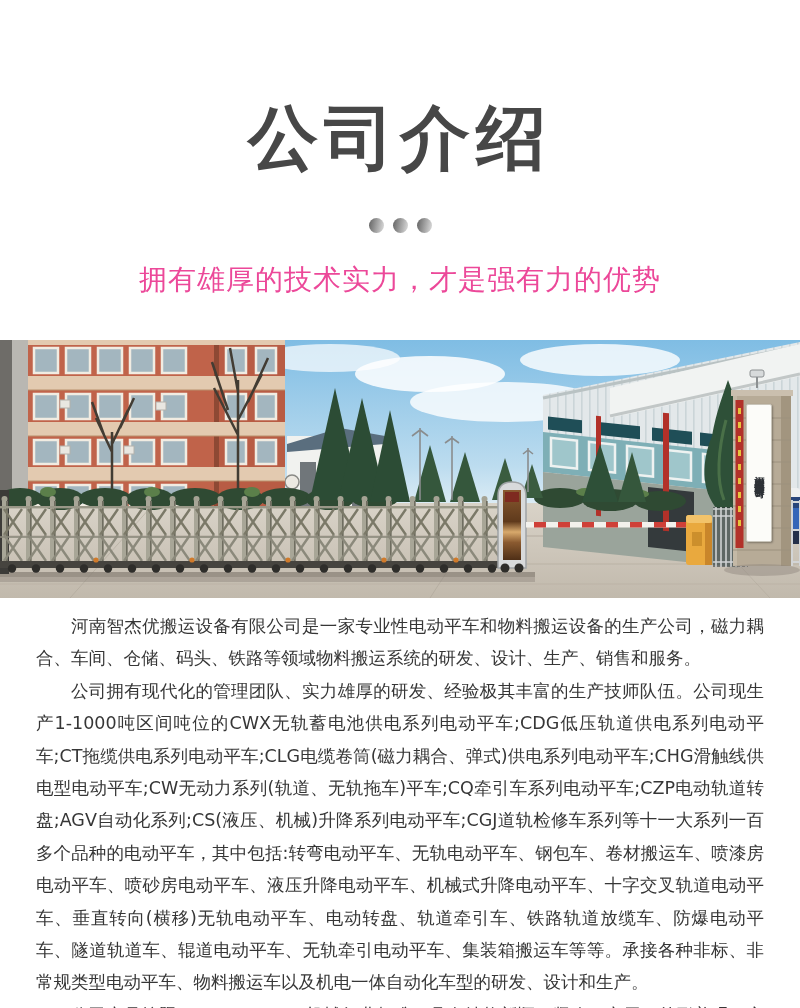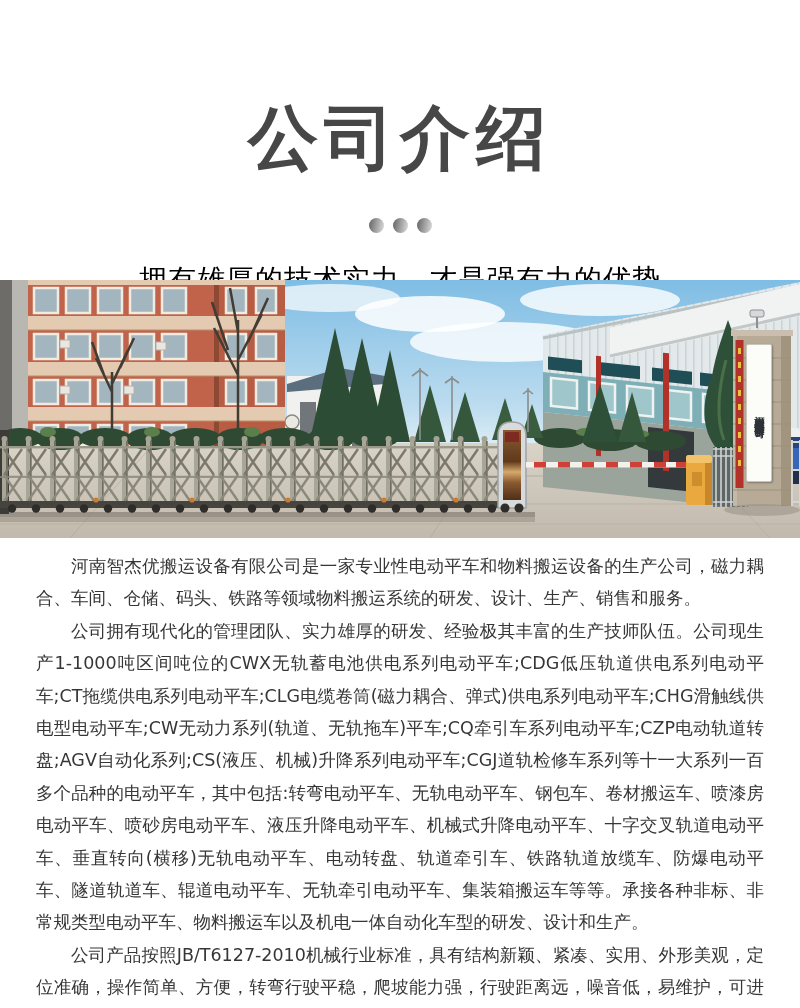--- a/index.html
+++ b/index.html
@@ -2,34 +2,34 @@
 <html><head>
 <meta charset="utf-8">
 <style>
   html,body{margin:0;padding:0;background:#ffffff;}
   .page{
     width:800px;height:1008px;margin:0 auto;background:#ffffff;
     overflow:hidden;position:relative;
     font-family:"DejaVu Sans","Liberation Sans",sans-serif;
   }
   
-  .header{height:280px;text-align:center;}
+  .header{height:340px;text-align:center;}
   .title{
     margin:0;padding-top:102px;
     font-size:70px;line-height:1.05;font-weight:bold;
     color:#474747;letter-spacing:6px;
   }
   .dots{margin-top:42px;display:flex;justify-content:center;gap:9px;}
   .dot{
     width:15px;height:15px;border-radius:50%;
     background:linear-gradient(100deg,#6e6e6e 10%,#d2d2d2 90%);
     display:inline-block;
   }
   .subtitle{
-    margin-top:28px;font-size:28px;color:#000000;
+    margin-top:28px;font-size:28px;color:#ec4899;
     letter-spacing:1px;font-weight:normal;
   }
   
   .photo{position:relative;width:800px;height:258px;overflow:hidden;background:#cfe3ef;}
   .photo svg{display:block;}
   .sign{
     position:absolute;left:746px;top:64px;width:26px;height:138px;
     background:#fcfcf9;border:1px solid #c9c5ba;border-radius:2px;
     box-shadow:1px 1px 2px rgba(0,0,0,.3);
     writing-mode:vertical-lr;text-orientation:upright;

